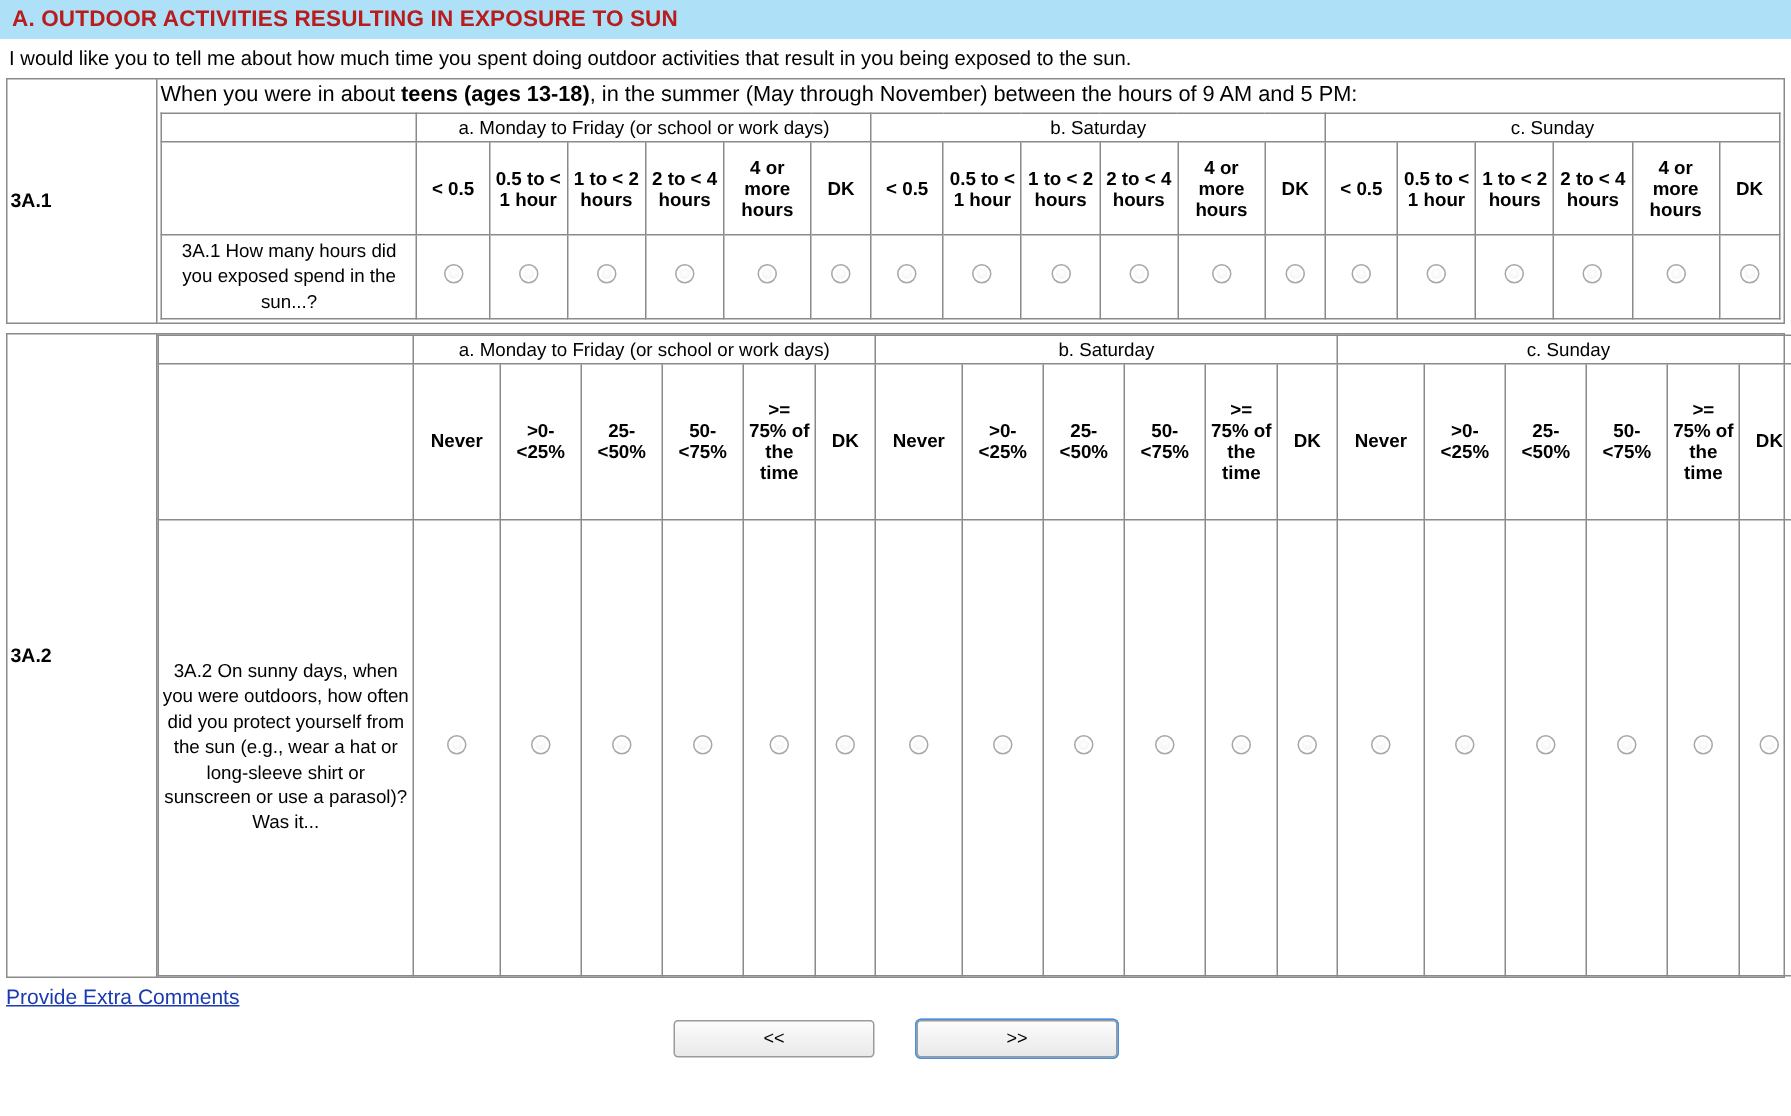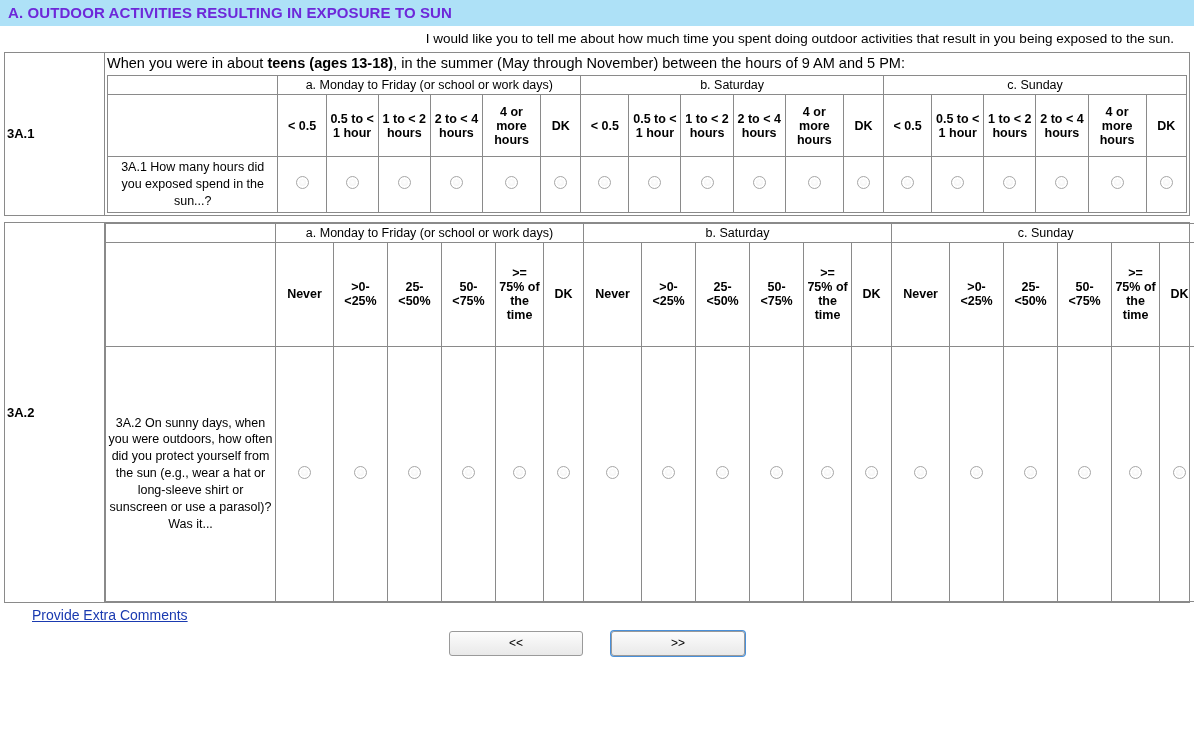--- a/index.html
+++ b/index.html
@@ -11,30 +11,29 @@
     color: #000000;
   }
   body {
     width: 1194px;
     height: 744px;
     overflow: hidden;
     font-size: 13px;
   }
   .section-banner {
     background: #aee1f7;
-    color: #6d28d9;
+    color: #b91c1c;
     font-size: 15px;
     font-weight: 600;
     padding: 4px 8px 5px 8px;
     letter-spacing: .1px;
   }
   .intro {
     font-size: 13.5px;
     padding: 5px 20px 6px 6px;
-    text-align: right;
   }
   table.q {
     border-collapse: collapse;
     width: 1186px;
     margin: 0 0 0 4px;
     table-layout: fixed;
   }
   table.q td, table.q th {
     border: 1px solid #8a8a8a;
     vertical-align: middle;
@@ -90,21 +89,20 @@
     width: 13px;
     height: 13px;
     border: 1px solid #a8a8a8;
     border-radius: 50%;
     background: radial-gradient(circle at 50% 45%, #ffffff 0%, #f2f2f2 60%, #e2e2e2 100%);
     box-shadow: inset 0 0 0 2px #ffffff;
   }
   .blankhdr { border-left: none; border-top: none; border-right: none; }
   .linkline {
     padding: 4px 0 0 4px;
-    margin-left: 28px;
   }
   .linkline a {
     color: #1a3ab0;
     font-size: 14px;
     text-decoration: underline;
     cursor: pointer;
   }
   .navbar {
     margin-top: 8px;
     display: flex;
@@ -269,21 +267,21 @@
           <td class="colhdr">&gt;= 75% of the time</td>
           <td class="colhdr">DK</td>
           <td class="colhdr">Never</td>
           <td class="colhdr">&gt;0-&lt;25%</td>
           <td class="colhdr">25-&lt;50%</td>
           <td class="colhdr">50-&lt;75%</td>
           <td class="colhdr">&gt;= 75% of the time</td>
           <td class="colhdr">DK</td>
         </tr>
         <tr>
-          <td class="rowlabel" style="height:255px">3A.2 On sunny days, when you were outdoors, how often did you protect yourself from the sun (e.g., wear a hat or long-sleeve shirt or sunscreen or use a parasol)? Was it...</td>
+          <td class="rowlabel" style="height:304px">3A.2 On sunny days, when you were outdoors, how often did you protect yourself from the sun (e.g., wear a hat or long-sleeve shirt or sunscreen or use a parasol)? Was it...</td>
           <td><span class="radio"></span></td>
           <td><span class="radio"></span></td>
           <td><span class="radio"></span></td>
           <td><span class="radio"></span></td>
           <td><span class="radio"></span></td>
           <td><span class="radio"></span></td>
           <td><span class="radio"></span></td>
           <td><span class="radio"></span></td>
           <td><span class="radio"></span></td>
           <td><span class="radio"></span></td>

